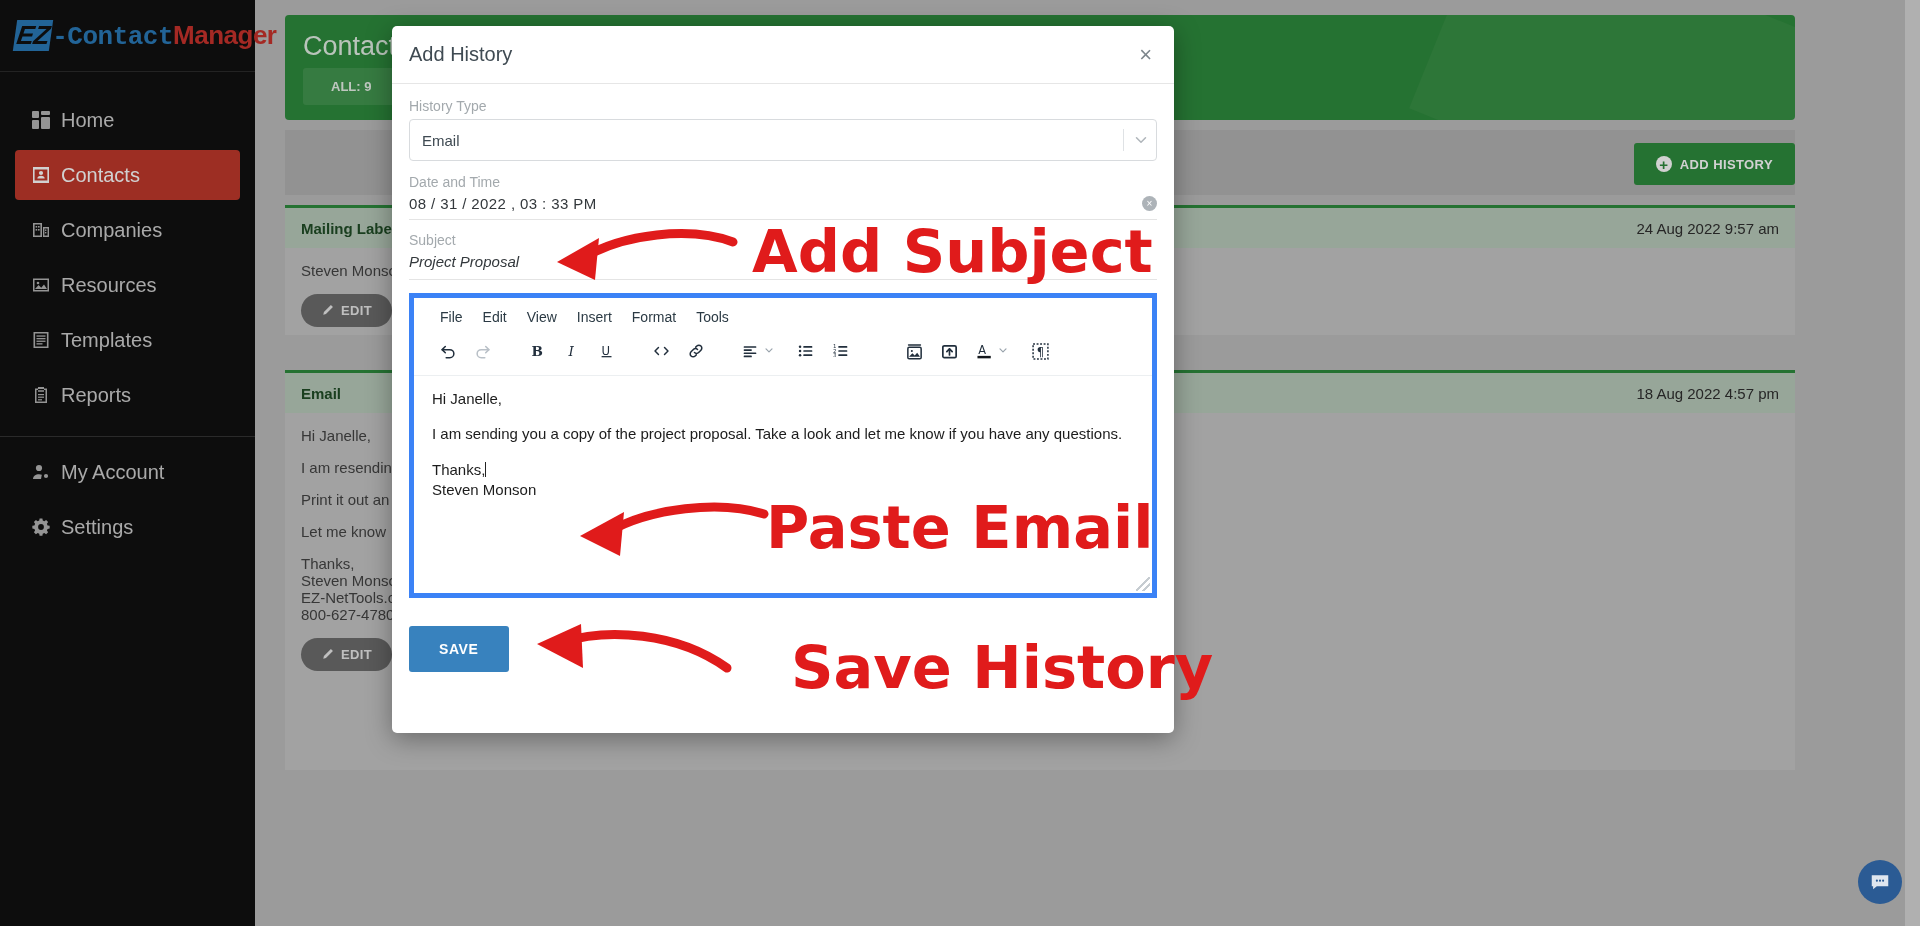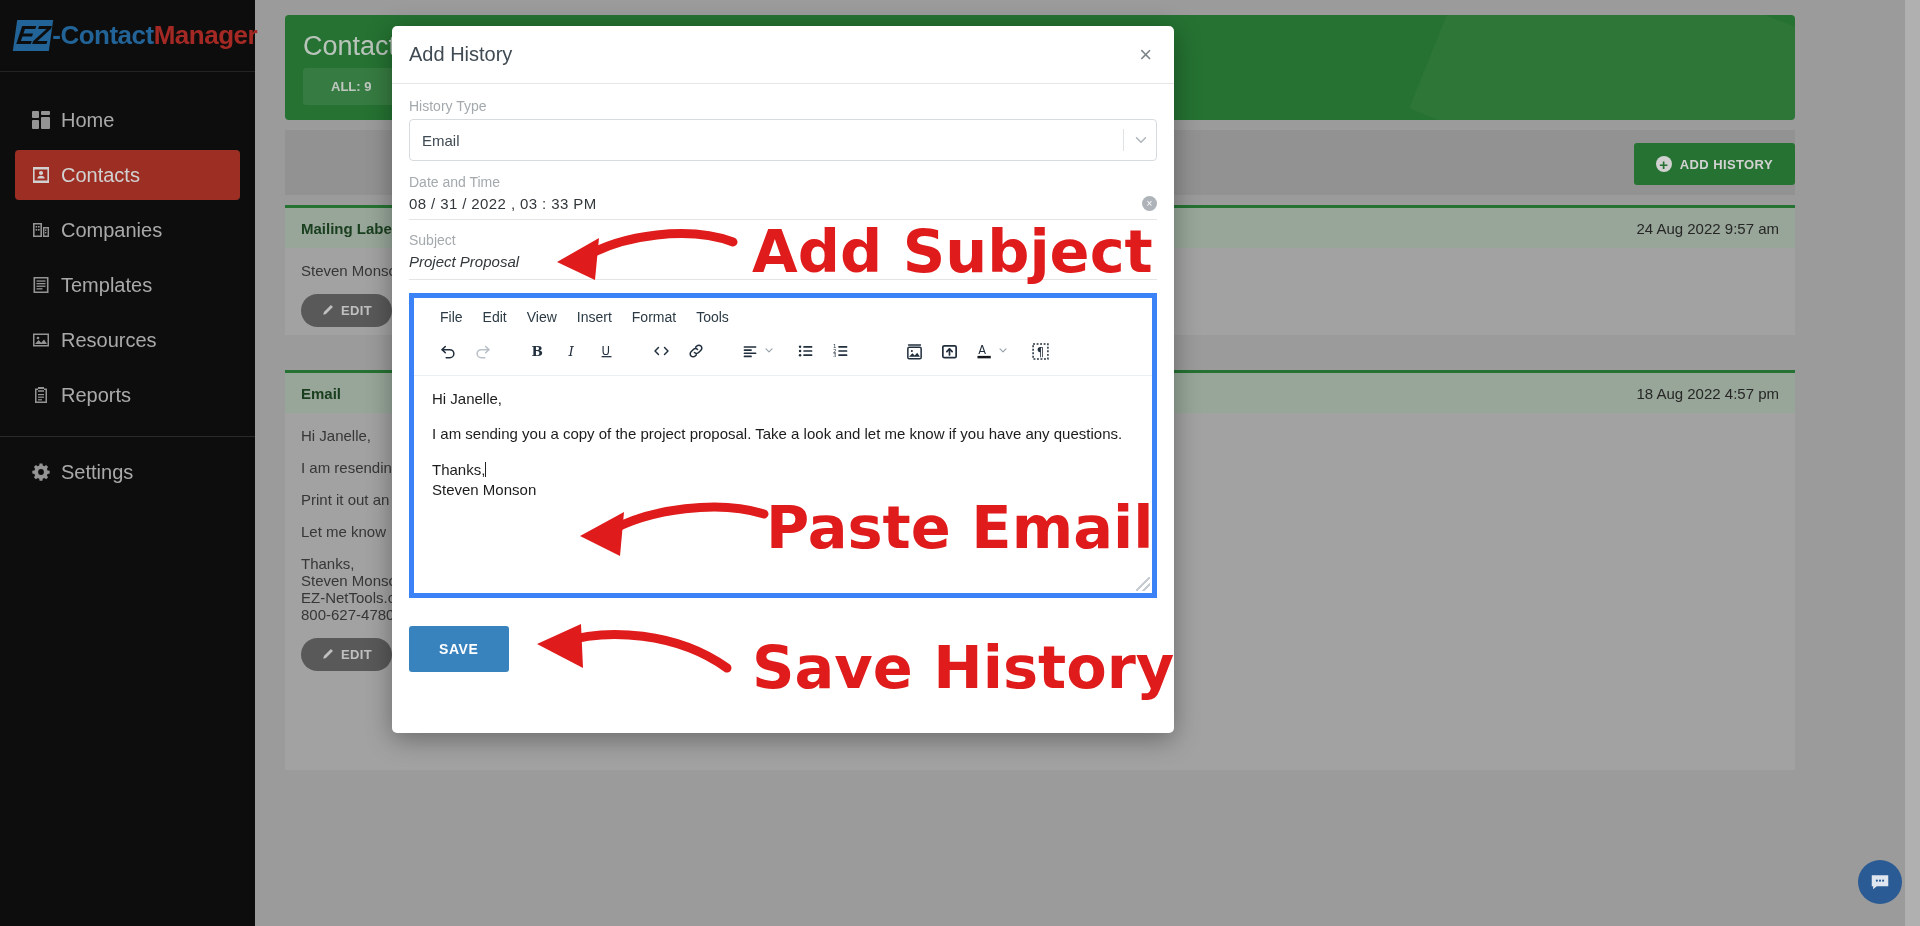--- a/index.html
+++ b/index.html
@@ -23,21 +23,21 @@
     display: flex; align-items: center;
     padding-left: 15px;
     border-bottom: 1px solid #2b2b2b;
   }
   .logo { font-size: 26px; font-weight: bold; letter-spacing: -0.5px; white-space: nowrap; }
   .logo .ez {
     background: #2a7ab9; color: #111; font-weight: bold;
     padding: 0 2px; margin-right: 1px; font-style: italic;
     transform: skewX(-8deg); display: inline-block;
   }
-  .logo .blue { color: #2a7ab9; }
+  .logo .blue { color: #2a7ab9; font-family: Liberation Mono, monospace; }
   .logo .red  { color: #c9332c; }
 
   .nav { padding-top: 18px; }
   .nav-item {
     display: flex; align-items: center;
     height: 50px; margin: 5px 15px;
     border-radius: 4px;
     padding-left: 16px;
     color: #cfcfcf; font-size: 20px;
     cursor: pointer;
@@ -290,56 +290,67 @@
               <rect x="14" y="12" width="1.4" height="1.4"></rect>
             </svg>
         </span>
         <span>Companies</span>
       </div>
 
 
       <div class="nav-item">
         <span class="ic">
           <svg width="20" height="20" viewBox="0 0 20 20">
+              <path d="M2 3.5h16v13H2v-13zm1.5 1.5v10h13V5h-13z"></path>
+              <circle cx="7" cy="8" r="1.3"></circle>
+              <path d="M4 14l3.6-4 2.6 2.8L13 9.6l3 4.4H4z"></path>
+            </svg>
+        </span>
+        <span>Resources</span>
+      </div>
+
+      <div class="nav-item">
+        <span class="ic">
+          <svg width="20" height="20" viewBox="0 0 20 20">
               <path d="M2.5 2h15v16h-15V2zm1.6 1.6v12.8h11.8V3.6H4.1z"></path>
               <rect x="5.5" y="5.4" width="9" height="1.3"></rect>
               <rect x="5.5" y="8" width="9" height="1.3"></rect>
               <rect x="5.5" y="10.6" width="9" height="1.3"></rect>
               <rect x="5.5" y="13.2" width="6" height="1.3"></rect>
             </svg>
         </span>
         <span>Templates</span>
       </div>
 
       <div class="nav-item">
         <span class="ic">
           <svg width="20" height="20" viewBox="0 0 20 20">
-              <path d="M2 3.5h16v13H2v-13zm1.5 1.5v10h13V5h-13z"></path>
-              <circle cx="7" cy="8" r="1.3"></circle>
-              <path d="M4 14l3.6-4 2.6 2.8L13 9.6l3 4.4H4z"></path>
-            </svg>
-        </span>
-        <span>Resources</span>
-      </div>
-
-      <div class="nav-item">
-        <span class="ic">
-          <svg width="20" height="20" viewBox="0 0 20 20">
               <path d="M7 2h6v2H7V2z"></path>
               <path d="M4 3.5h3v1.8h6V3.5h3V18H4V3.5zm1.5 1.6V16.4h9V5.1h-1.5v1.6H7V5.1H5.5z"></path>
               <rect x="7" y="9" width="6" height="1.2"></rect>
               <rect x="7" y="11.6" width="6" height="1.2"></rect>
               <rect x="7" y="14.2" width="4" height="1.2"></rect>
             </svg>
         </span>
         <span>Reports</span>
       </div>
 
       <div class="nav-divider"></div>
 
+      <div class="nav-item">
+        <span class="ic">
+          <svg width="20" height="20" viewBox="0 0 20 20">
+              <circle cx="8" cy="6" r="3.1"></circle>
+              <path d="M2 17c0-3 2.7-4.8 6-4.8 1 0 2 .2 2.8.5L10 17H2z"></path>
+              <circle cx="15" cy="14" r="2.1"></circle>
+              <path d="M14.2 10.6h1.6l.2 1.2 1.1.5.9-.7 1.1 1.1-.7.9.5 1.1 1.2.2v1.6l-1.2.2-.5 1.1.7.9-1.1 1.1-.9-.7-1.1.5-.2 1.2h-1.6l-.2-1.2-1.1-.5-.9.7-1.1-1.1.7-.9-.5-1.1-1.2-.2v-1.6l1.2-.2.5-1.1-.7-.9 1.1-1.1.9.7 1.1-.5.2-1.2z" opacity="0"></path>
+            </svg>
+        </span>
+        <span>My Account</span>
+      </div>
 
       <div class="nav-item">
         <span class="ic">
           <svg width="20" height="20" viewBox="0 0 20 20">
               <path d="M8.6 1.5h2.8l.35 2.1 1.6.67 1.75-1.2 2 2-1.2 1.75.67 1.6 2.1.35v2.8l-2.1.35-.67 1.6 1.2 1.75-2 2-1.75-1.2-1.6.67-.35 2.1H8.6l-.35-2.1-1.6-.67-1.75 1.2-2-2 1.2-1.75-.67-1.6-2.1-.35V8.77l2.1-.35.67-1.6-1.2-1.75 2-2 1.75 1.2 1.6-.67.35-2.1zM10 7.1A2.9 2.9 0 1 0 10 12.9 2.9 2.9 0 0 0 10 7.1z"></path>
             </svg>
         </span>
         <span>Settings</span>
       </div>
     </nav>
@@ -592,21 +603,21 @@
     </svg>
   </div>
   <div class="anno anno-text" style="left:766px; top:498px;">Paste Email</div>
 
   <div class="anno" style="left:527px; top:620px;">
     <svg width="220" height="80" viewBox="0 0 220 80">
       <path d="M200 48 C 150 12, 80 8, 36 22" fill="none" stroke="#e01b1b" stroke-width="9" stroke-linecap="round"></path>
       <path d="M10 24 L 54 4 L 56 48 Z" fill="#e01b1b"></path>
     </svg>
   </div>
-  <div class="anno anno-text" style="left:752px; top:638px;">Save History</div>
+  <div class="anno anno-text" style="left:791px; top:638px;">Save History</div>
 
   <div class="chat-fab">
     <svg width="22" height="22" viewBox="0 0 24 24" fill="#dfe6ef">
       <path d="M3 4.5h18v12H8.5L4.5 20v-3.5H3z"></path>
       <circle cx="8.6" cy="10.5" r="1.15" fill="#2b5b94"></circle>
       <circle cx="12" cy="10.5" r="1.15" fill="#2b5b94"></circle>
       <circle cx="15.4" cy="10.5" r="1.15" fill="#2b5b94"></circle>
     </svg>
   </div>
 

